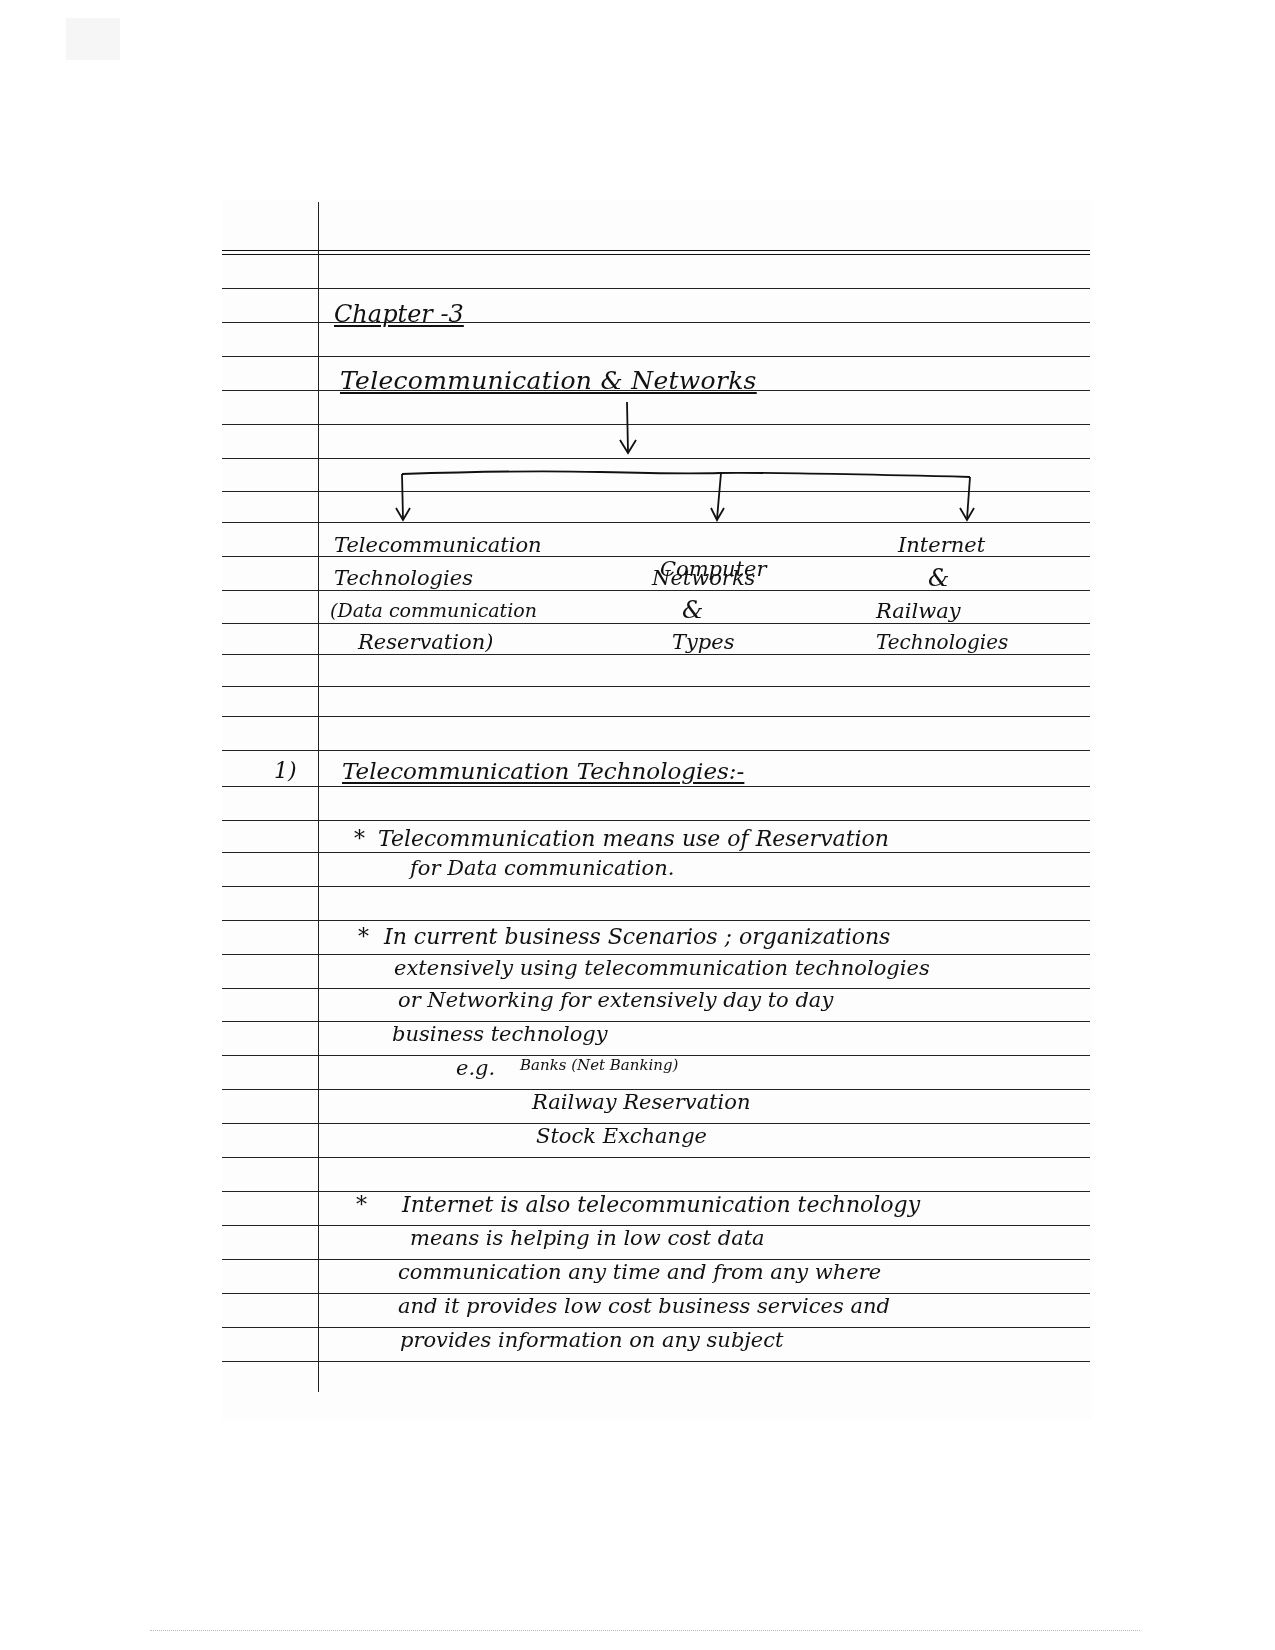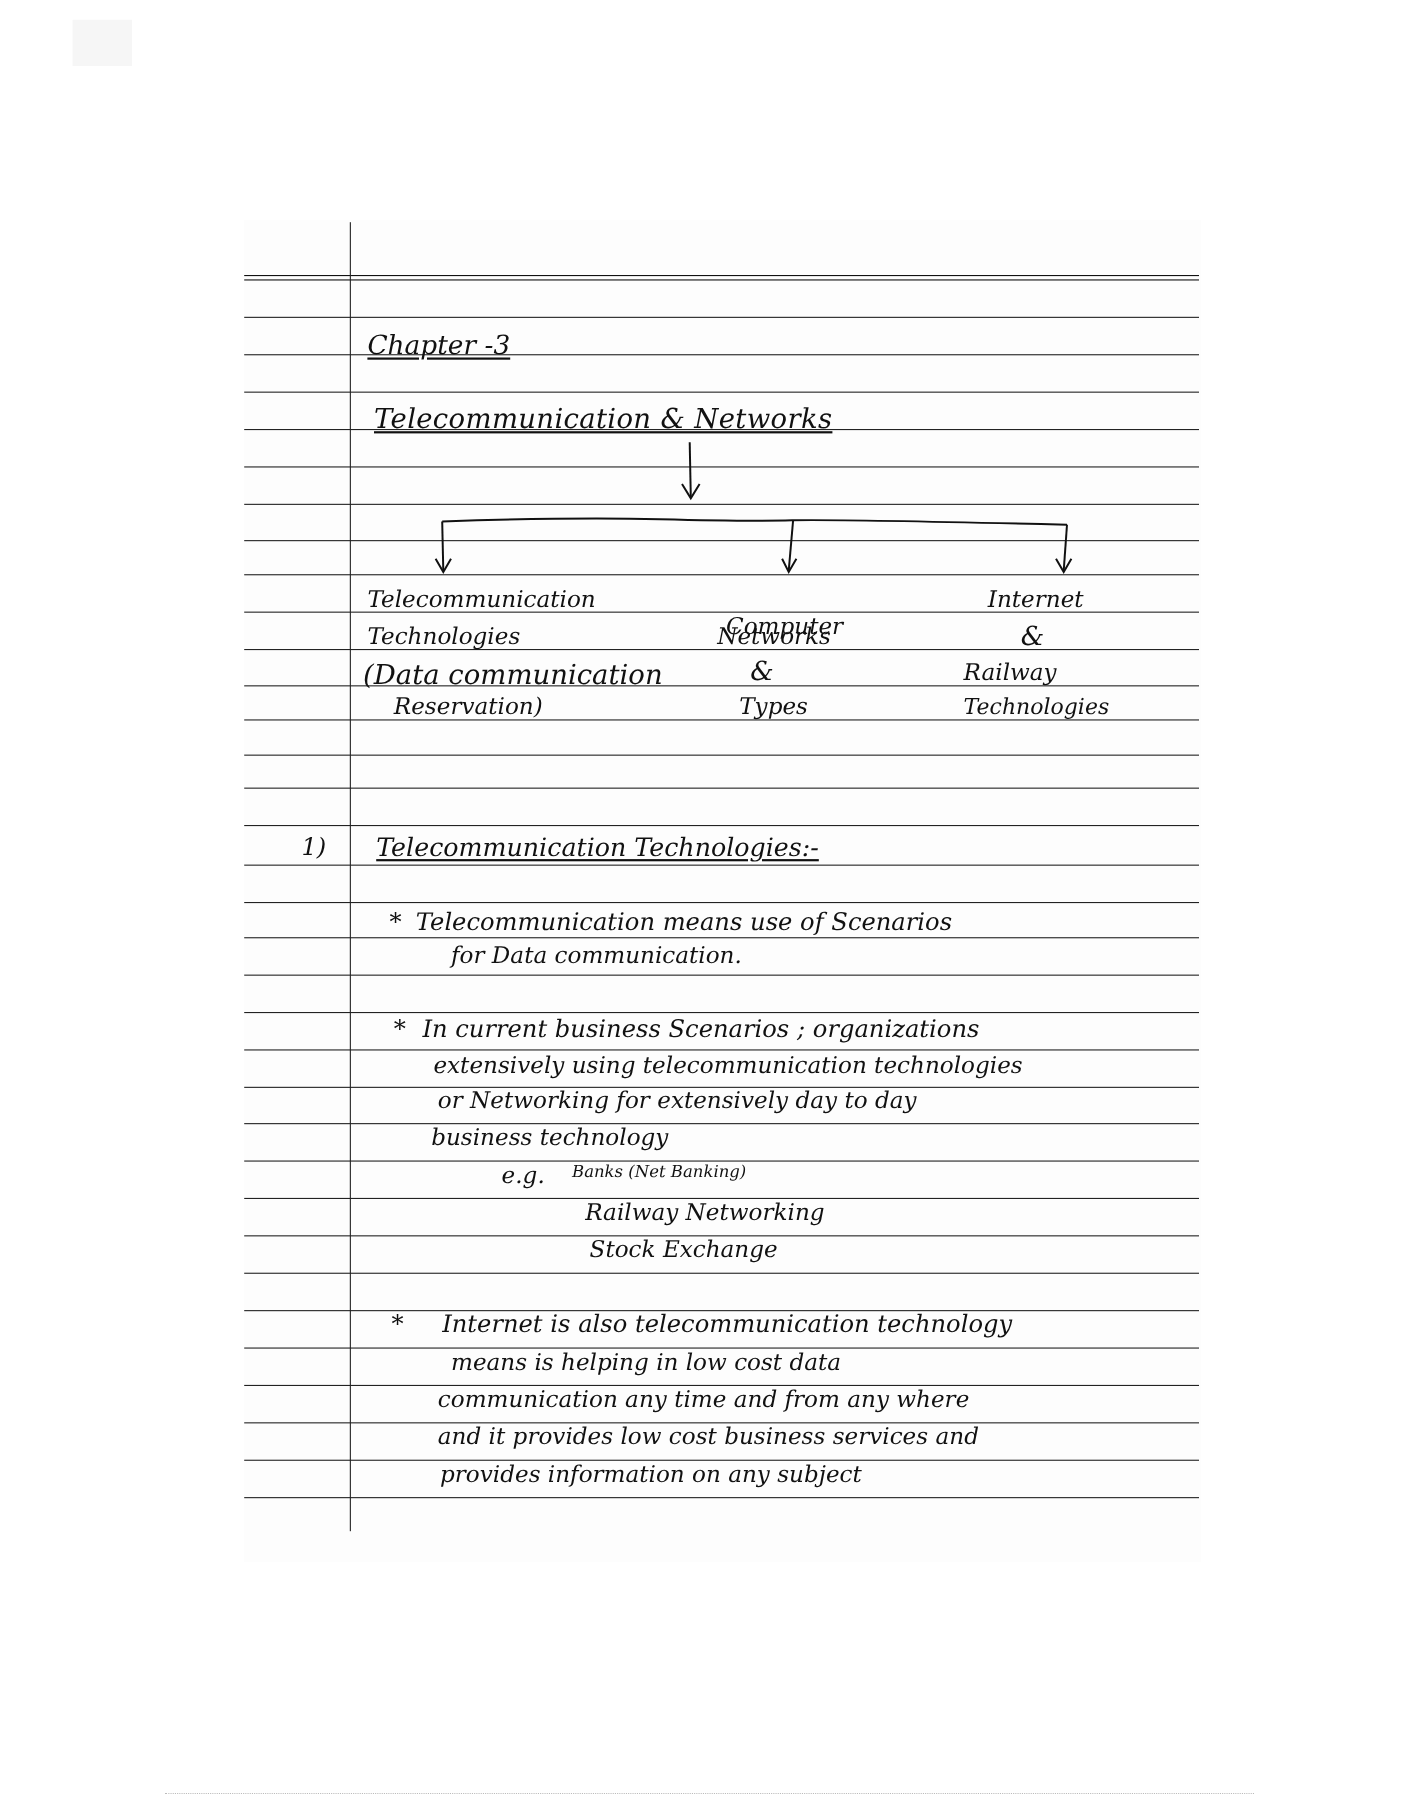--- a/index.html
+++ b/index.html
@@ -105,54 +105,54 @@
     <polyline points="711,508 717,520 724,508"></polyline>
 
     <line x1="970" y1="477" x2="967" y2="519"></line>
     <polyline points="960,508 967,520 974,508"></polyline>
   </g>
 </svg>
 
 <div>
   <div class="hw" style="left:334px; top:535px; font-size:21px;">Telecommunication</div>
   <div class="hw" style="left:334px; top:568px; font-size:21px;">Technologies</div>
-  <div class="hw" style="left:330px; top:601px; font-size:25px;">(Data communication</div>
+  <div class="hw" style="left:330px; top:601px; font-size:19px;">(Data communication</div>
   <div class="hw" style="left:358px; top:632px; font-size:21px;">Reservation)</div>
 </div>
 <div>
   <div class="hw" style="left:660px; top:535px; font-size:21px;margin-top:24px;">Computer</div>
   <div class="hw" style="left:652px; top:568px; font-size:21px;">Networks</div>
   <div class="hw" style="left:682px; top:598px; font-size:24px;">&amp;</div>
   <div class="hw" style="left:672px; top:632px; font-size:21px;">Types</div>
 </div>
 <div>
   <div class="hw" style="left:898px; top:535px; font-size:21px;">Internet</div>
   <div class="hw" style="left:928px; top:566px; font-size:24px;">&amp;</div>
   <div class="hw" style="left:876px; top:601px; font-size:21px;">Railway</div>
   <div class="hw" style="left:876px; top:632px; font-size:20px;">Technologies</div>
 </div>
 
 <div class="hw" style="left:274px; top:760px; font-size:22px;">1)</div>
 <div class="hw u" style="left:342px; top:760px; font-size:23px;">Telecommunication Technologies:-</div>
 
 <div>
   <div class="hw" style="left:354px; top:828px; font-size:22px;">*</div>
-  <div class="hw" style="left:378px; top:828px; font-size:22px;">Telecommunication means use of Scenarios</div>
+  <div class="hw" style="left:378px; top:828px; font-size:22px;">Telecommunication means use of Reservation</div>
   <div class="hw" style="left:410px; top:858px; font-size:21px;">for Data communication.</div>
 </div>
 
 <div>
   <div class="hw" style="left:358px; top:926px; font-size:22px;">*</div>
   <div class="hw" style="left:384px; top:926px; font-size:22px;">In current business Scenarios ; organizations</div>
   <div class="hw" style="left:394px; top:958px; font-size:21px;">extensively using telecommunication technologies</div>
   <div class="hw" style="left:398px; top:990px; font-size:21px;">or Networking for extensively day to day</div>
   <div class="hw" style="left:392px; top:1024px; font-size:21px;">business technology</div>
   <div class="hw" style="left:456px; top:1058px; font-size:21px;">e.g.</div>
   <div class="hw" style="left:520px; top:1058px; font-size:15px;">Banks (Net Banking)</div>
-  <div class="hw" style="left:532px; top:1092px; font-size:21px;">Railway Networking</div>
+  <div class="hw" style="left:532px; top:1092px; font-size:21px;">Railway Reservation</div>
   <div class="hw" style="left:536px; top:1126px; font-size:21px;">Stock Exchange</div>
 </div>
 
 <div>
   <div class="hw" style="left:356px; top:1194px; font-size:22px;">*</div>
   <div class="hw" style="left:402px; top:1194px; font-size:22px;">Internet is also telecommunication technology</div>
   <div class="hw" style="left:410px; top:1228px; font-size:21px;">means is helping in low cost data</div>
   <div class="hw" style="left:398px; top:1262px; font-size:21px;">communication any time and from any where</div>
   <div class="hw" style="left:398px; top:1296px; font-size:21px;">and it provides low cost business services and</div>
   <div class="hw" style="left:400px; top:1330px; font-size:21px;">provides information on any subject</div>

